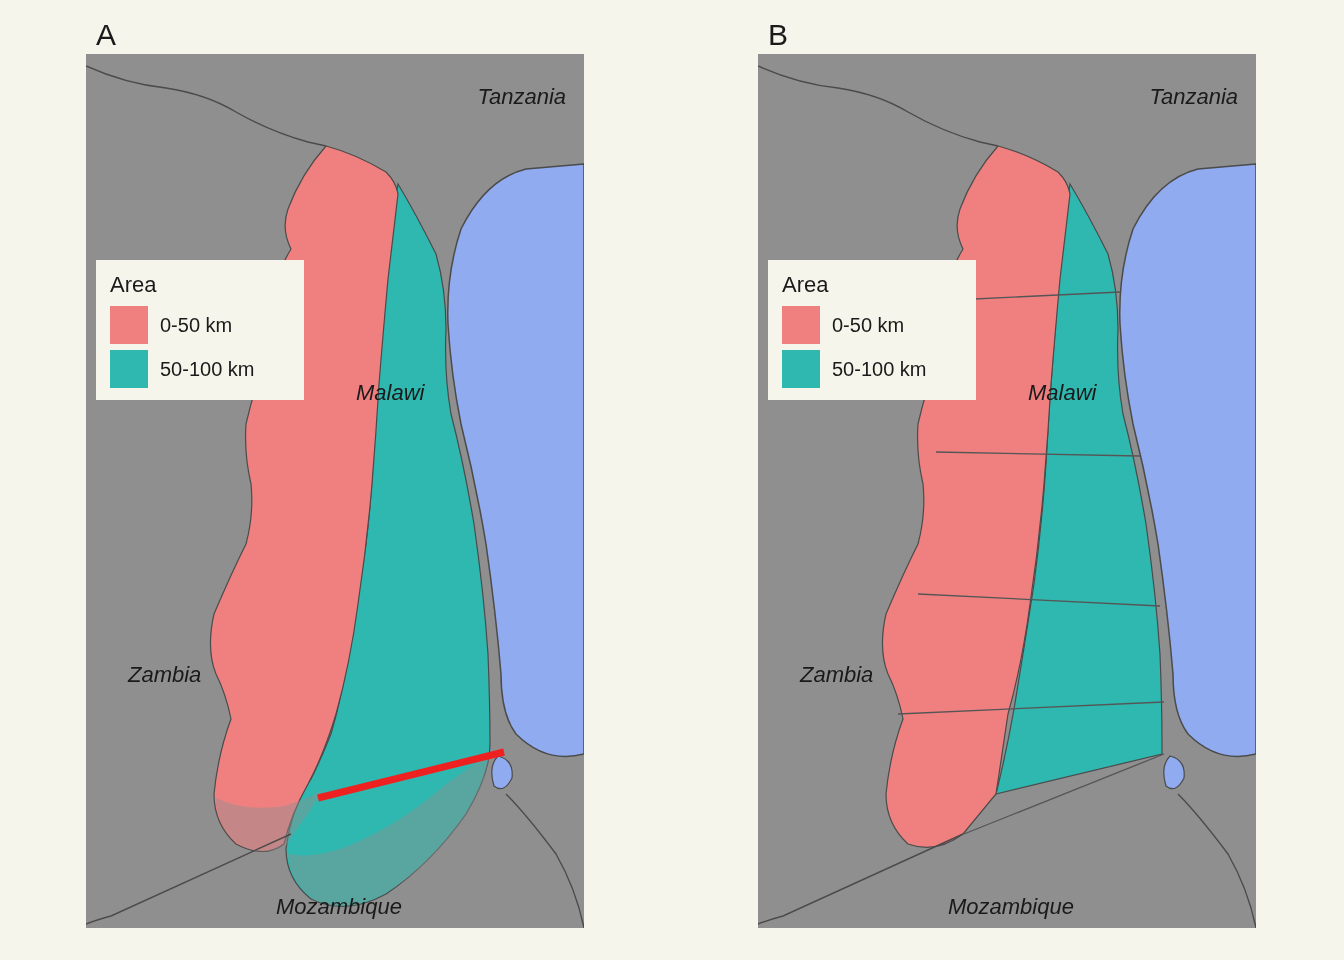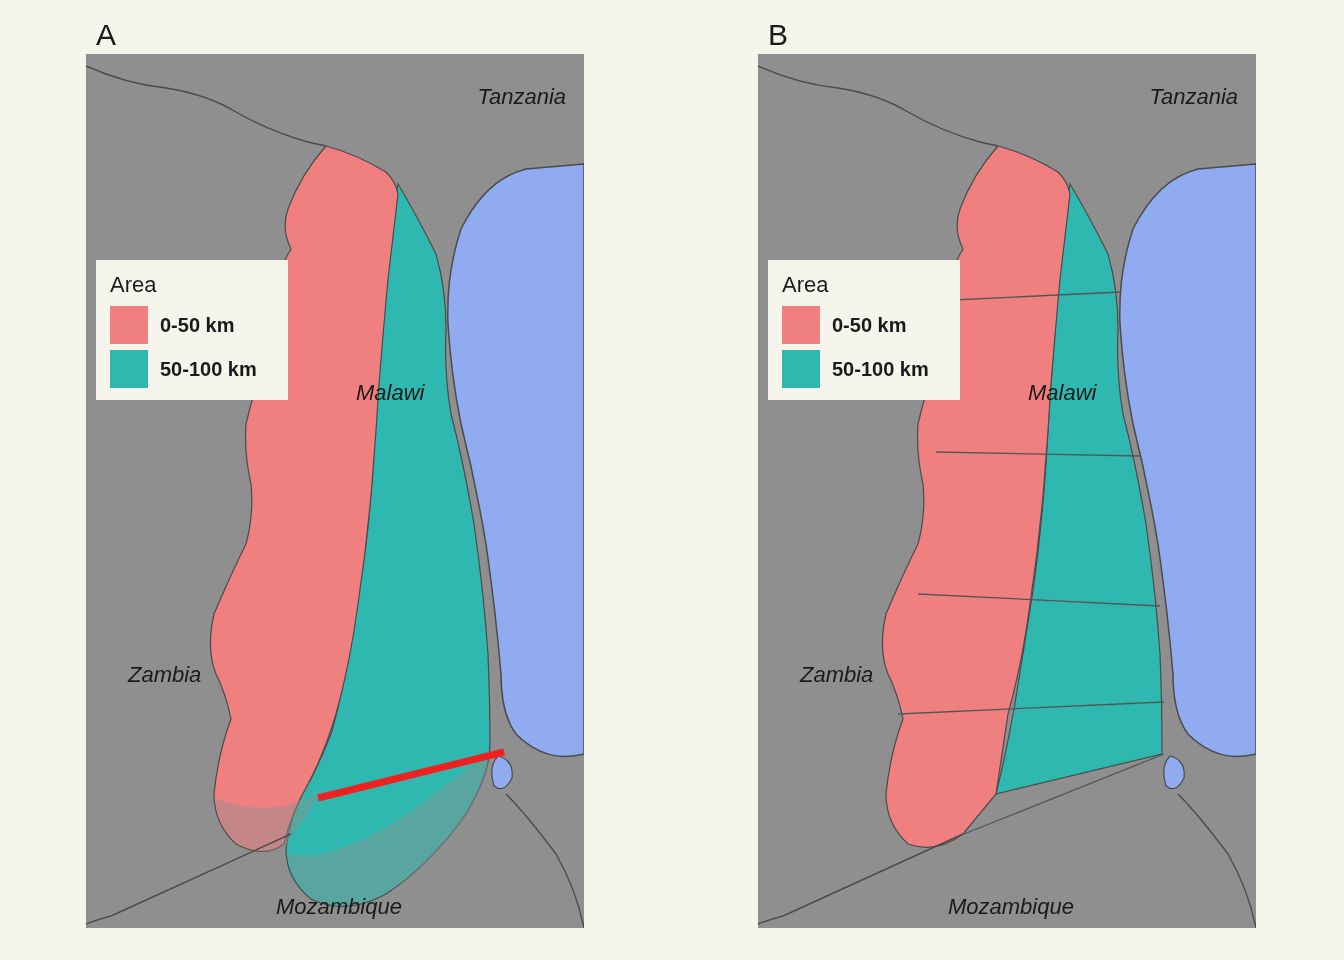--- a/index.html
+++ b/index.html
@@ -45,21 +45,21 @@
   .country-label {
     position: absolute;
     font-size: 22px;
     color: #1a1a1a;
     font-style: italic;
   }
   .legend {
     position: absolute;
     top: 206px;
     left: 10px;
-    width: 192px;
+    width: 208px;
     height: 140px;
     background: #f5f5eb;
     padding: 12px 14px 10px 14px;
     box-sizing: border-box;
   }
   .legend-title {
     font-size: 22px;
     color: #1a1a1a;
     margin-bottom: 8px;
   }
@@ -69,21 +69,20 @@
     margin-top: 6px;
   }
   .legend-swatch {
     width: 38px;
     height: 38px;
     margin-right: 12px;
   }
   .legend-label {
     font-size: 20px;
     color: #1a1a1a;
-    font-weight: bold;
   }
 </style>
 </head>
 <body>
 
 <div class="panels">
 
   <div class="panel">
     <div class="panel-letter">A</div>
 

